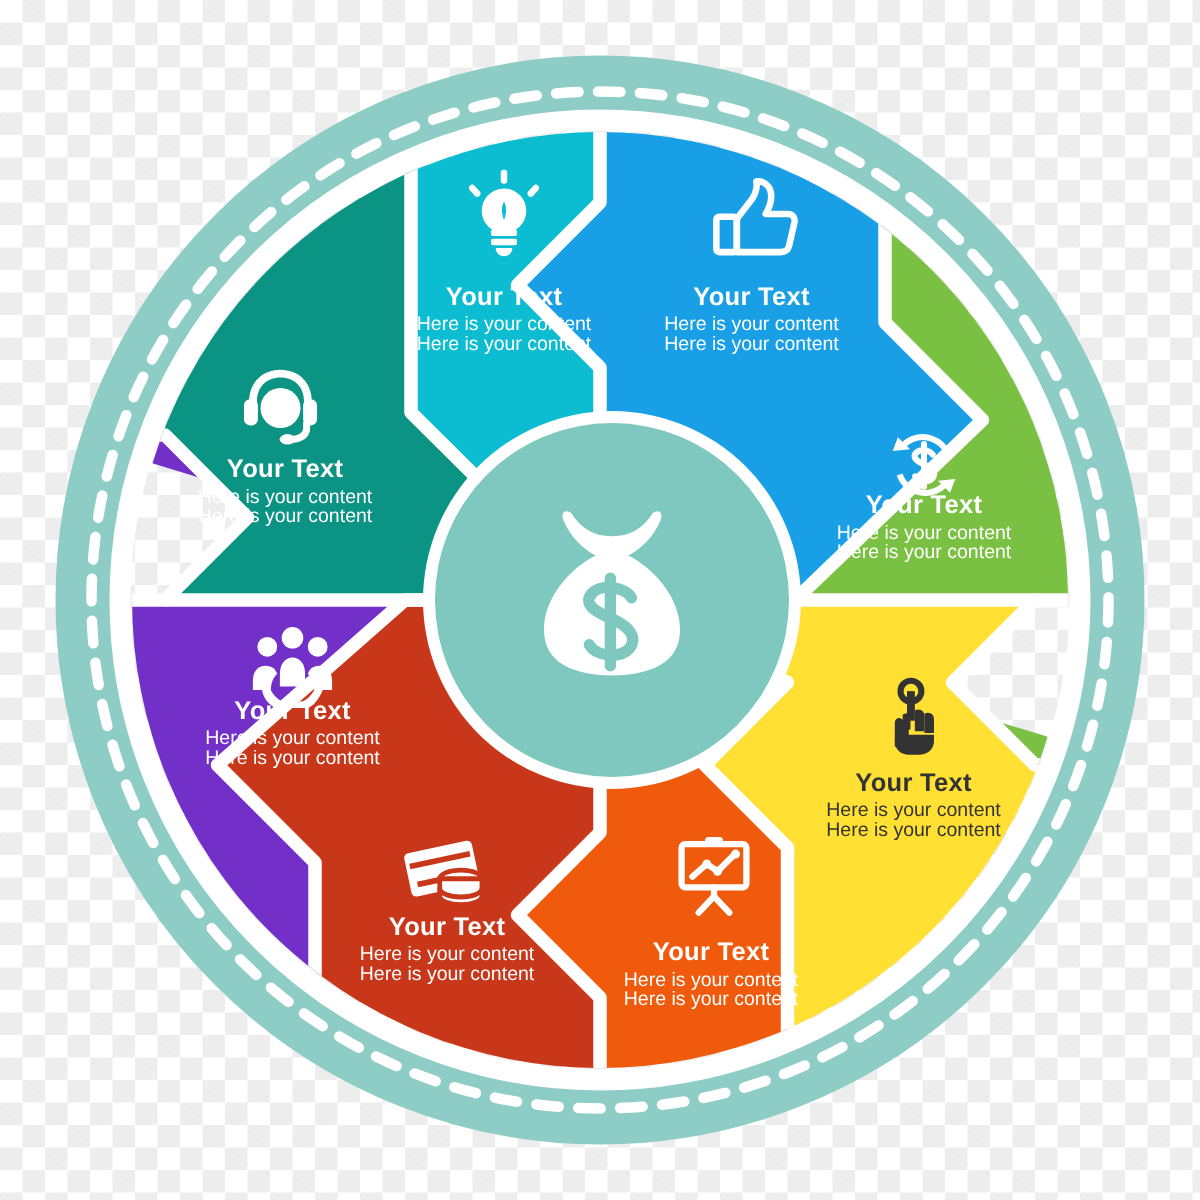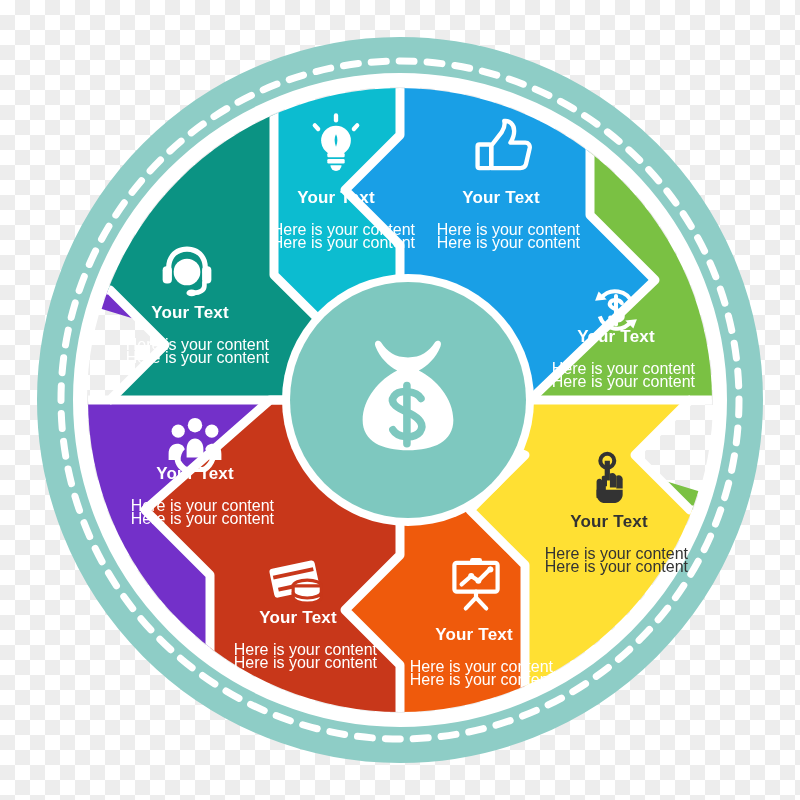--- a/index.html
+++ b/index.html
@@ -20,21 +20,21 @@
     position:absolute;
     text-align:center;
     pointer-events:none;
     width:190px;
     transform:translate(-50%,0);
   }
   .seg-title{
     font-size:17px;font-weight:bold;line-height:20px;
     margin:0 0 2px 0;letter-spacing:.2px;
   }
-  .seg-sub{font-size:16px;line-height:12.5px;margin:16px;text-align:right;}
+  .seg-sub{font-size:13px;line-height:12.5px;margin:0;}
   .seg-sub span{display:block;}
 </style>
 </head>
 <body>
 
 <div id="stage">
 
   <svg id="wheel" viewBox="0 0 800 800">
     <defs>
 

